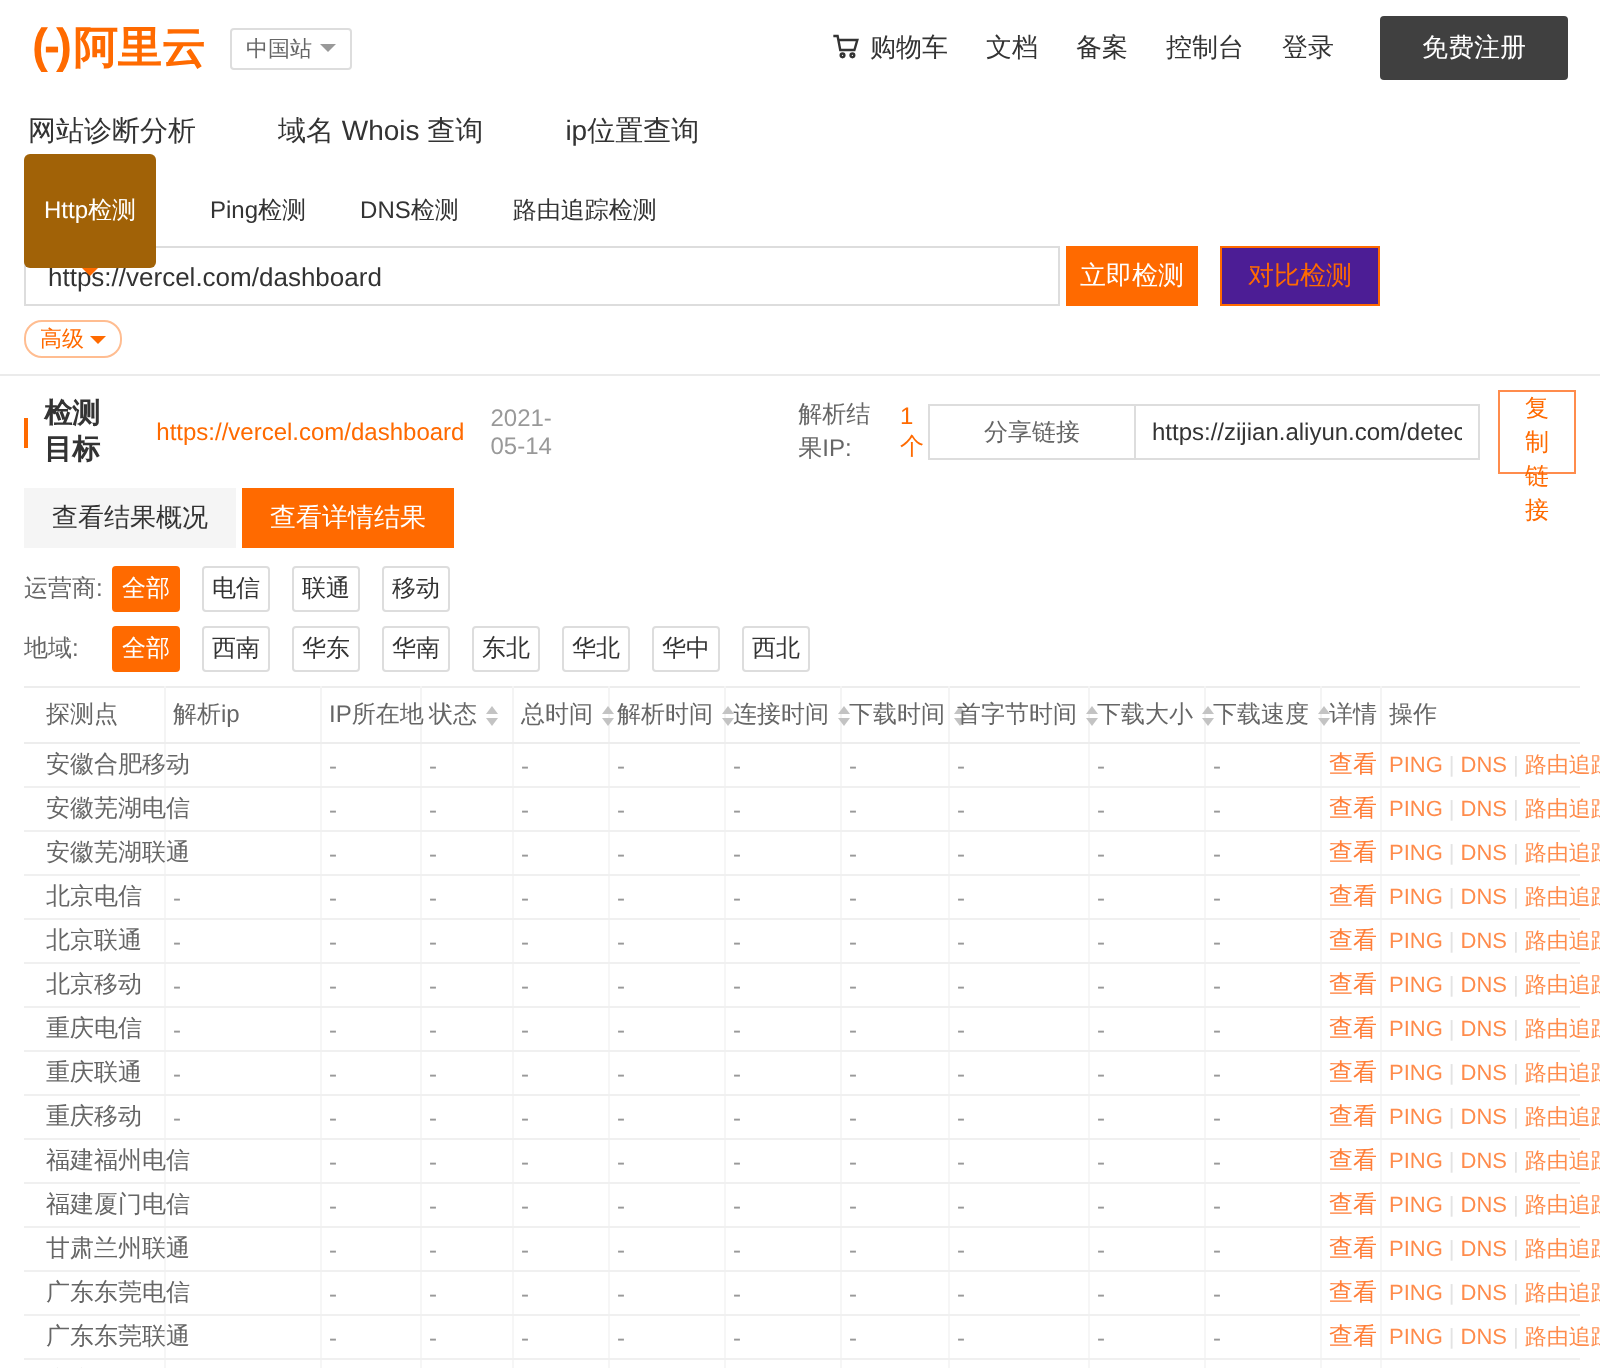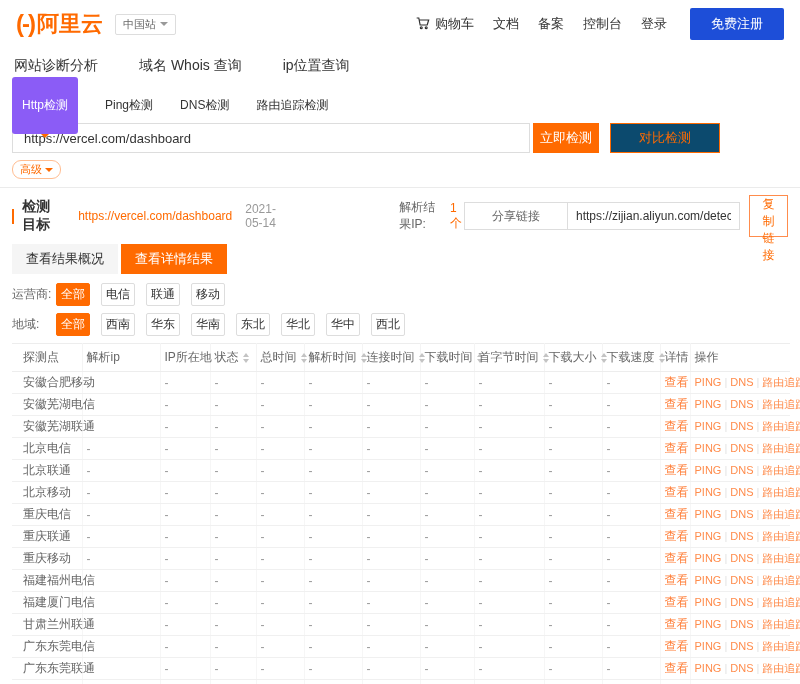--- a/index.html
+++ b/index.html
@@ -8,38 +8,38 @@
 
   
   .top { height: 48px; display: flex; align-items: center; padding: 0 16px; }
   .logo { display: flex; align-items: center; color: #ff6a00; cursor: pointer; }
   .logo-mark { font-weight: 800; font-size: 24px; letter-spacing: -2px; margin-right: 3px; }
   .logo-text { font-weight: 700; font-size: 22px; }
   .site-chip { margin-left: 12px; border: 1px solid #ddd; border-radius: 2px; font-size: 11px; color: #666; padding: 2px 7px; display: flex; align-items: center; gap: 4px; cursor: pointer; }
   .caret { display: inline-block; width: 0; height: 0; border-left: 4px solid transparent; border-right: 4px solid transparent; border-top: 4px solid #999; }
   .top-right { margin-left: auto; display: flex; align-items: center; gap: 19px; font-size: 13px; color: #333; }
   .hlink { display: flex; align-items: center; gap: 4px; cursor: pointer; white-space: nowrap; }
-  .reg-btn { background: #1d4ed8; color: #fff; font-size: 13px; padding: 7px 21px; border: none; border-radius: 2px; cursor: pointer; margin-left: 4px; }
+  .reg-btn { background: #404040; color: #fff; font-size: 13px; padding: 7px 21px; border: none; border-radius: 2px; cursor: pointer; margin-left: 4px; }
 
   
   .nav { display: flex; gap: 37px; padding: 0 12px; margin-top: 2px; font-size: 14px; }
   .nav-tab { padding: 7px 2px 9px; cursor: pointer; white-space: nowrap; }
   .nav-tab.active { color: #ff6a00; border-bottom: 2px solid #ff6a00; }
 
   
   .subnav { display: flex; align-items: center; gap: 27px; padding: 0 12px; margin-top: 11px; font-size: 12px; height: 21px; }
   .subtab { cursor: pointer; white-space: nowrap; }
-  .subtab.active { position: relative; background: #8b5cf6; color: #fff; border-radius: 3px; padding: 20px 10px; }
+  .subtab.active { position: relative; background: #a16207; color: #fff; border-radius: 3px; padding: 20px 10px; }
   .subtab.active::after { content: ""; position: absolute; left: 50%; bottom: -4px; margin-left: -4px; width: 0; height: 0; border-left: 4px solid transparent; border-right: 4px solid transparent; border-top: 4px solid #ff6a00; }
 
   
   .search-row { display: flex; align-items: center; padding: 0 12px; margin-top: 7px; }
   .url-input { width: 518px; height: 30px; border: 1px solid #ddd; padding: 0 11px; font-size: 13px; color: #333; outline: none; font-family: "Liberation Sans", sans-serif; }
   .btn-detect { width: 66px; height: 30px; background: #ff6a00; color: #fff; border: none; font-size: 13px; cursor: pointer; margin-left: 3px; }
-  .btn-compare { height: 30px; padding: 0 28px; background: #0c4a6e; border: 1px solid #ff6a00; color: #ff6a00; font-size: 13px; cursor: pointer; margin-left: 11px; }
+  .btn-compare { height: 30px; padding: 0 13px; background: #4c1d95; border: 1px solid #ff6a00; color: #ff6a00; font-size: 13px; cursor: pointer; margin-left: 11px; }
 
   .advanced { display: inline-flex; align-items: center; gap: 3px; margin: 7px 0 0 12px; border: 1px solid #ffbd91; color: #ff6a00; font-size: 11px; border-radius: 9px; padding: 1px 7px; cursor: pointer; }
   .advanced .caret { border-top-color: #ff6a00; }
 
   .divider { border-top: 1px solid #ebebeb; margin-top: 8px; }
 
   
   .target-row { display: flex; align-items: center; padding: 0 12px; margin-top: 14px; font-size: 12px; height: 28px; }
   .target-bar { width: 3px; height: 15px; background: #ff6a00; margin-right: 8px; }
   .target-title { font-size: 14px; font-weight: 700; color: #333; }

